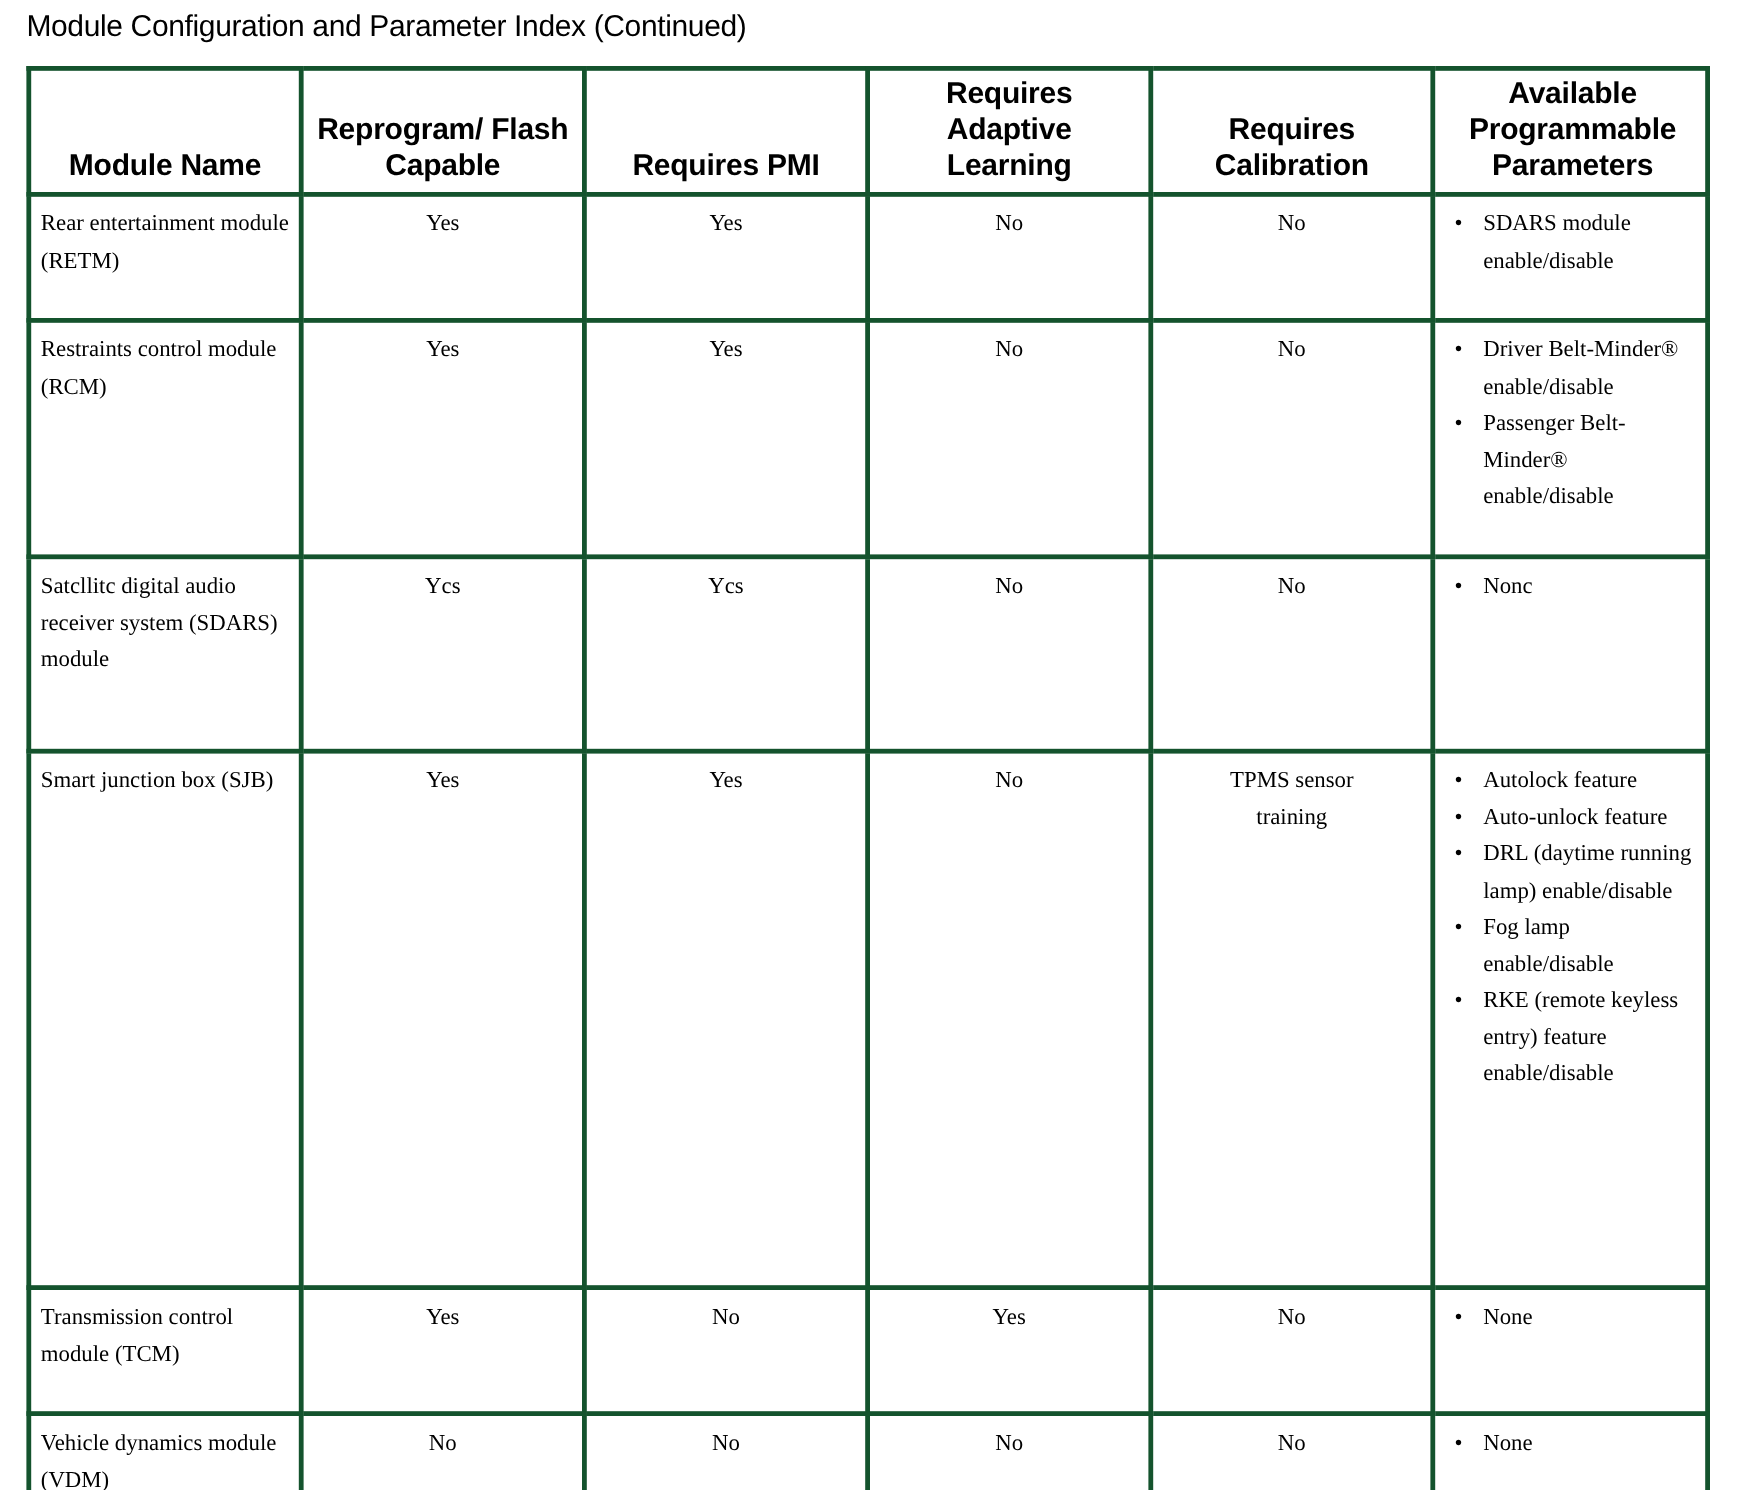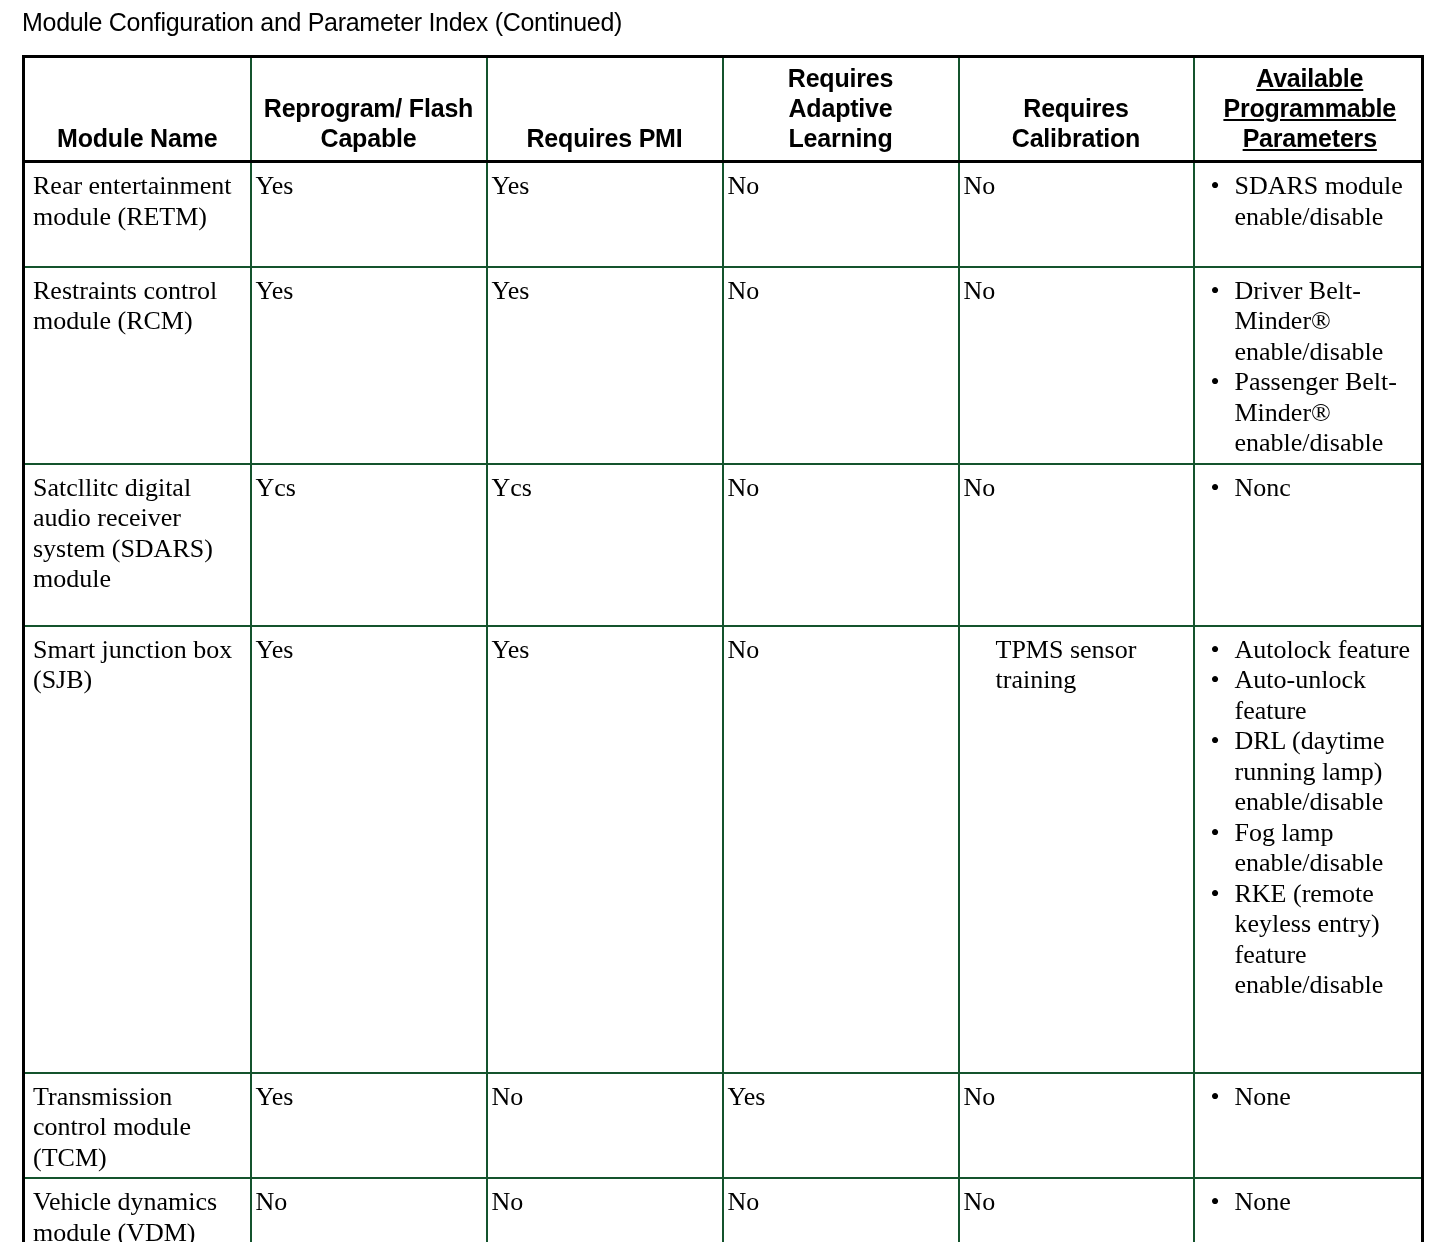--- a/index.html
+++ b/index.html
@@ -14,34 +14,34 @@
       border-collapse: collapse; table-layout: fixed;
       width: 1399px;
       border: 3px solid #000;
     }
     table.grid col.c0 { width: 227px; }
     table.grid col.c1 { width: 236px; }
     table.grid col.c2 { width: 236px; }
     table.grid col.c3 { width: 236px; }
     table.grid col.c4 { width: 235px; }
     table.grid col.c5 { width: 229px; }
-    th, td { border: 2px solid #14532d; padding: 0; vertical-align: top; }
+    th, td { border: 4px solid #14532d; padding: 0; vertical-align: top; }
     thead tr { height: 105px; }
     th {
       font-family: "Liberation Sans", sans-serif; font-weight: bold;
       font-size: 25px; line-height: 30px; text-align: center;
       vertical-align: bottom; padding: 0 4px 7px 4px;
       letter-spacing: -0.2px;
     }
     thead tr { border-bottom: 3px solid #000; }
     td {
-      font-family: "Liberation Serif", serif; font-size: 26px;
+      font-family: "Liberation Serif", serif; font-size: 19px;
       line-height: 30.5px; padding: 8px 6px 4px 8px;
     }
-    td.center { text-align: left; padding-left: 4px; padding-right: 4px; }
+    td.center { text-align: center; padding-left: 4px; padding-right: 4px; }
     tbody tr { border-bottom: 2px solid #000; }
     ul.params { list-style: none; margin: 0; padding: 0 0 0 32px; }
     ul.params li { position: relative; font-family: Liberation Serif, serif; }
     ul.params li::before {
       content: "\2022"; position: absolute; left: -24px; top: 0;
     }
     .r0 { height: 105px; } .r1 { height: 197px; margin-top: 20px; } .r2 { height: 162px; }
     .r3 { height: 447px; } .r4 { height: 105px; } .r5 { height: 106px; }
   </style>
 </head>
@@ -58,21 +58,21 @@
       <col class="c4">
       <col class="c5">
   </colgroup>
   <thead>
     <tr>
       <th>Module Name</th>
       <th><span>Reprogram/ Flash Capable</span></th>
       <th>Requires PMI</th>
       <th style="padding-left:20px;padding-right:20px;"><span>Requires Adaptive Learning</span></th>
       <th style="padding-left:30px;padding-right:30px;"><span>Requires Calibration</span></th>
-      <th style="padding-left:14px;padding-right:10px;text-decoration:underline;"><span>Available Programmable Parameters</span></th>
+      <th style="padding-left:14px;padding-right:10px;"><span>Available Programmable Parameters</span></th>
     </tr>
   </thead>
   <tbody id="tbody">
       <tr class="r0">
         <td>Rear entertainment module (RETM)</td>
         <td class="center">Yes</td>
         <td class="center">Yes</td>
         <td class="center">No</td>
         <td class="center">No</td>
         <td>

